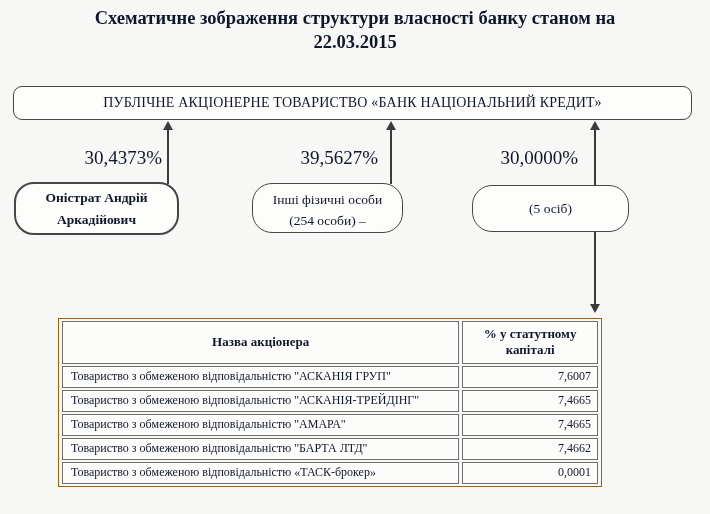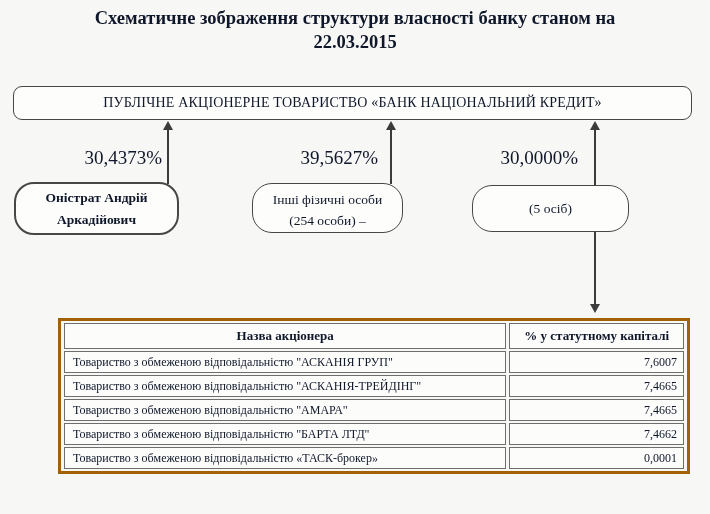--- a/index.html
+++ b/index.html
@@ -71,24 +71,24 @@
   }
   .head-up   { border-bottom: 9px solid #3b3b3b; }
   .head-down { border-top: 9px solid #3b3b3b; }
   .head-1  { left: 163px; top: 121px; }
   .head-2  { left: 386px; top: 121px; }
   .head-3u { left: 590px; top: 121px; }
   .head-3d { left: 590px; top: 304px; }
   table.shareholders {
     position: absolute;
     left: 58px; top: 318px;
-    width: 632px;
+    width: 544px;
     border-collapse: separate;
     border-spacing: 3px 2px;
-    border: 3px solid #a16207;
+    border: 1px solid #a16207;
     background: transparent;
   }
   .shareholders th, .shareholders td {
     border: 1px solid #6f6f6f;
     background: #fcfcfb;
   }
   .shareholders th {
     font-size: 13px;
     font-weight: bold;
     text-align: center;

